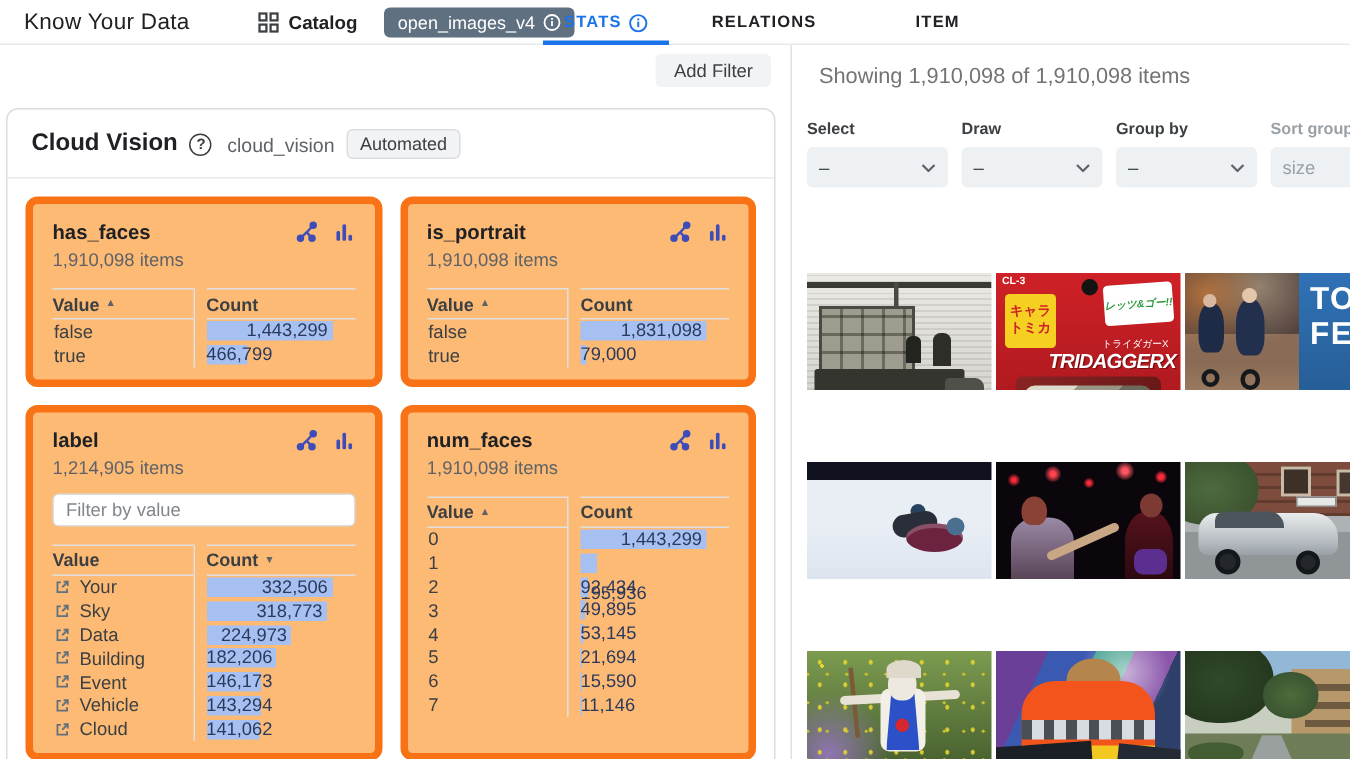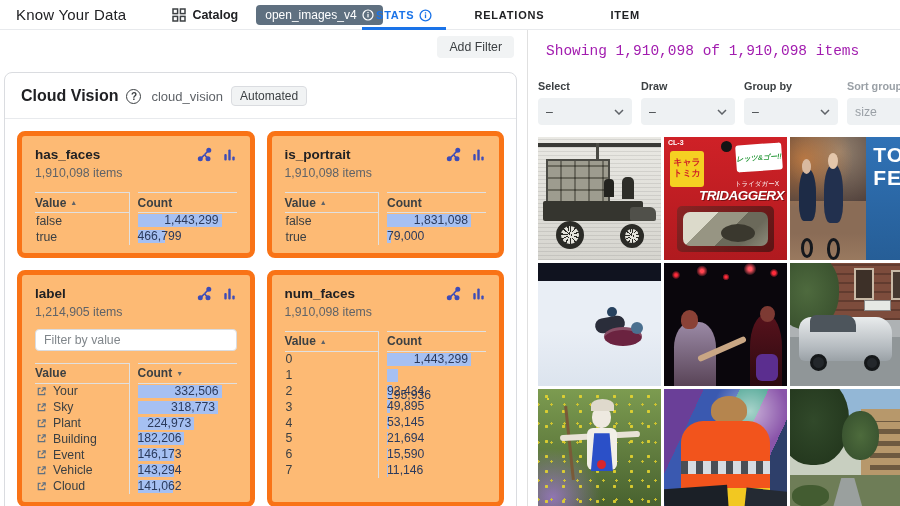--- a/index.html
+++ b/index.html
@@ -57,31 +57,31 @@
   .arrow{font-size:7px;color:#5f6368;}
   .rv,.rc{height:15.8px;display:flex;align-items:center;font-size:12.3px;color:#3c4043;}
   .rv{gap:6px;padding-left:1px;}
   .rv:first-of-type,.rc:first-of-type{margin-top:4px;}
   .bars{position:relative;width:84px;height:13px;cursor:pointer;}
   .bar{position:absolute;left:0;top:0;bottom:0;background:#a6c0f2;}
   .bl{position:absolute;left:0;top:0;height:13px;line-height:13px;min-width:max-content;
     text-align:right;padding-right:3px;font-size:12.2px;color:#2b3a5c;white-space:nowrap;}
 
   
-  .showing{padding:13px 0 0 18px;font-size:14.5px;color:#a21caf;font-family:Liberation Mono, monospace;}
+  .showing{padding:13px 0 0 18px;font-size:14.5px;color:#737373;}
   .controls{position:absolute;top:50px;left:10px;right:0;display:flex;align-items:center;}
   .ctrl{width:103px;flex:none;}
   .ctrl label{display:block;font-size:10.8px;font-weight:bold;color:#3c4043;margin-bottom:6px;}
   .dd{width:94px;height:27px;background:#eef1f3;border-radius:4px;display:flex;align-items:center;
     justify-content:space-between;padding:0 8px;font-size:12.3px;color:#3c4043;cursor:pointer;}
   .ctrl.disabled label,.ctrl.disabled .dd{color:#9aa0a6;}
 
   .grid{position:absolute;top:107px;left:10px;display:grid;grid-template-columns:repeat(3,123px);
     grid-auto-rows:123px;gap:3px;}
-  .tile{position:relative;overflow:hidden;cursor:pointer;background:#ccc;}
+  .tile{position:relative;overflow:hidden;cursor:pointer;background:#ccc;margin-top:45px;}
   .abs{position:absolute;}
 
   
   .t1{background:repeating-linear-gradient(0deg,rgba(40,40,40,.10) 0 1px,transparent 1px 4px),
       linear-gradient(#eae9e4,#d6d5cf);}
   .t1-roof{left:0;right:0;top:6px;height:4px;background:#3a3a36;}
   .t1-beam{left:58px;top:6px;width:3px;height:30px;background:#4a4a44;}
   .t1-crates{left:8px;top:22px;width:64px;height:44px;border:2px solid #4a4a44;
      background:repeating-linear-gradient(90deg,#c2c1b8 0 12px,#84837a 12px 14px),
      repeating-linear-gradient(0deg,#cfcec6 0 10px,#8a897f 10px 12px);background-blend-mode:multiply;}
@@ -433,21 +433,21 @@
                     <line x1="10" y1="2" x2="6" y2="6" stroke="#5f7081" stroke-width="1.3"></line>
                   </svg>
                   <span>Sky</span>
                 </div>
                 <div class="rv">
                   <svg width="11" height="11" viewBox="0 0 12 12">
                     <path d="M5 2.5H2.5v7h7V7" fill="none" stroke="#5f7081" stroke-width="1.3"></path>
                     <path d="M7 2h3v3" fill="none" stroke="#5f7081" stroke-width="1.3"></path>
                     <line x1="10" y1="2" x2="6" y2="6" stroke="#5f7081" stroke-width="1.3"></line>
                   </svg>
-                  <span>Plant</span>
+                  <span>Data</span>
                 </div>
                 <div class="rv">
                   <svg width="11" height="11" viewBox="0 0 12 12">
                     <path d="M5 2.5H2.5v7h7V7" fill="none" stroke="#5f7081" stroke-width="1.3"></path>
                     <path d="M7 2h3v3" fill="none" stroke="#5f7081" stroke-width="1.3"></path>
                     <line x1="10" y1="2" x2="6" y2="6" stroke="#5f7081" stroke-width="1.3"></line>
                   </svg>
                   <span>Building</span>
                 </div>
                 <div class="rv">

